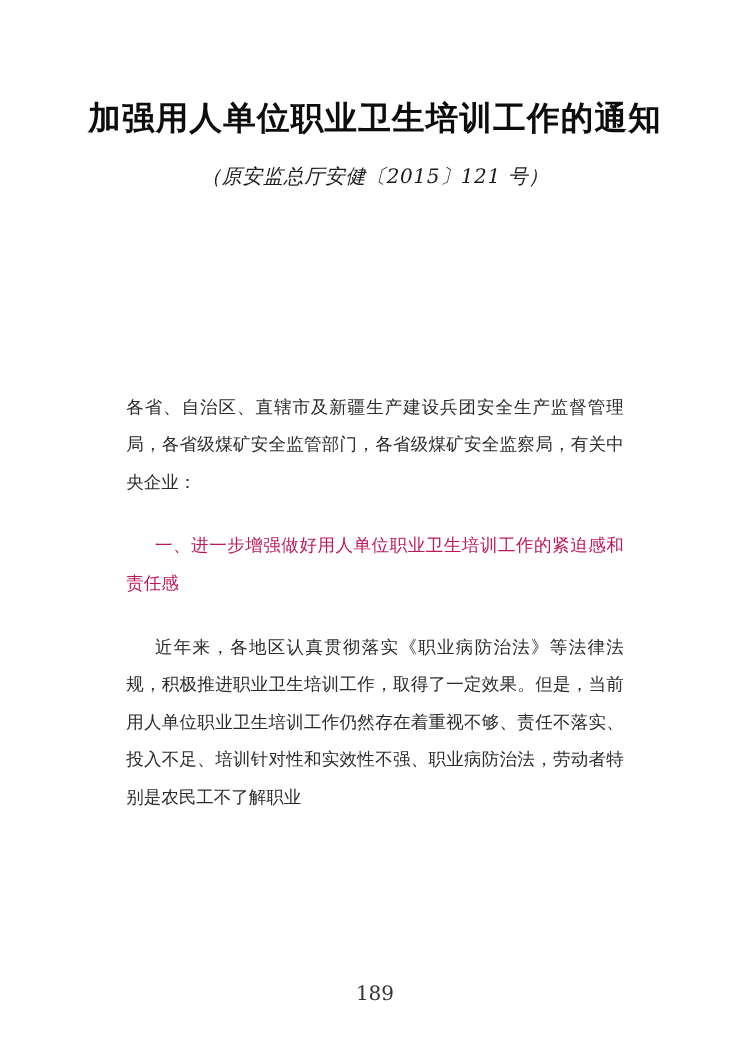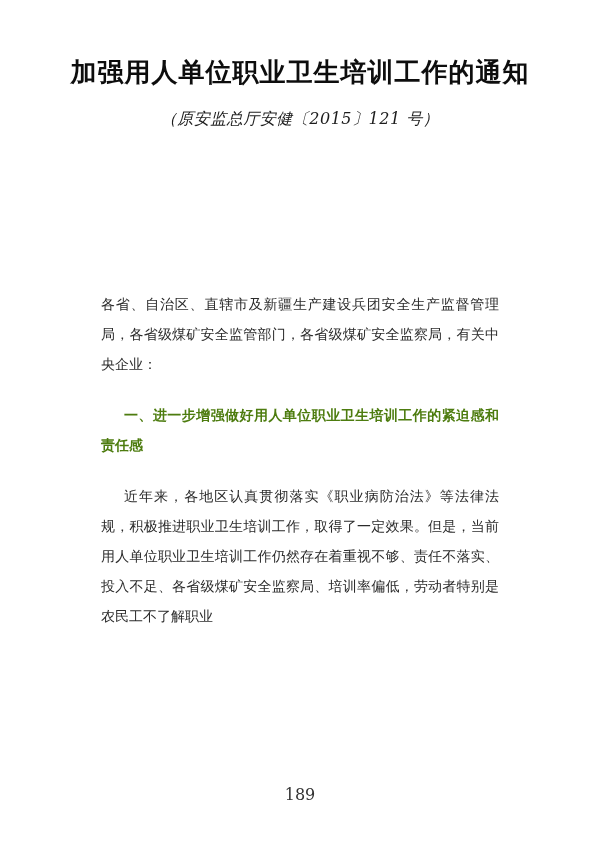--- a/index.html
+++ b/index.html
@@ -11,21 +11,21 @@
     position: relative;
     width: 600px;
     height: 848px;
     background: #ffffff;
     box-sizing: border-box;
     overflow: hidden;
     color: #262626;
   }
   .doc-title {
     margin: 0;
-    padding-top: 56px;
+    padding-top: 78px;
     text-align: center;
     font-family: "Liberation Sans", "DejaVu Sans", sans-serif;
     font-weight: 700;
     font-size: 26px;
     line-height: 32px;
     letter-spacing: 1px;
     color: #0d0d0d;
   }
   .doc-number {
     margin-top: 21px;
@@ -49,22 +49,22 @@
   .content p {
     margin: 12px;
   }
   .content p + p {
     margin-top: 21px;
   }
   .indent {
     text-indent: 23px;
   }
   .section-heading {
-    font-weight: 700;
-    color: #4d7c0f;
+    font-weight: 400;
+    color: #be185d;
   }
   .page-footer {
     position: absolute;
     left: 0;
     bottom: 45px;
     width: 100%;
     text-align: center;
     font-family: "DejaVu Serif", "Liberation Serif", serif;
     font-size: 16px;
     line-height: 16px;
@@ -80,19 +80,19 @@
 
   <div class="doc-number">（原安监总厅安健〔2015〕121 号）</div>
 
   <div class="content">
 
     <p>各省、自治区、直辖市及新疆生产建设兵团安全生产监督管理局，各省级煤矿安全监管部门，各省级煤矿安全监察局，有关中央企业：</p>
 
 
     <p class="indent section-heading">一、进一步增强做好用人单位职业卫生培训工作的紧迫感和责任感</p>
 
-    <p class="indent">近年来，各地区认真贯彻落实《职业病防治法》等法律法规，积极推进职业卫生培训工作，取得了一定效果。但是，当前用人单位职业卫生培训工作仍然存在着重视不够、责任不落实、投入不足、各省级煤矿安全监察局、培训率偏低，劳动者特别是农民工不了解职业</p>
+    <p class="indent">近年来，各地区认真贯彻落实《职业病防治法》等法律法规，积极推进职业卫生培训工作，取得了一定效果。但是，当前用人单位职业卫生培训工作仍然存在着重视不够、责任不落实、投入不足、培训针对性和实效性不强、职业病防治法，劳动者特别是农民工不了解职业</p>
 
   </div>
 
   <div class="page-footer">189</div>
 
 </div>
 
 </body></html>

